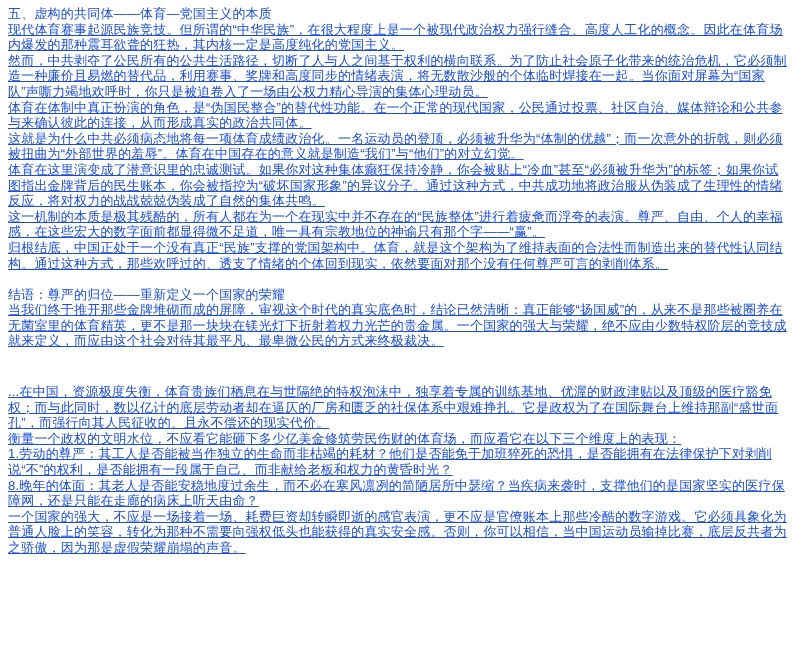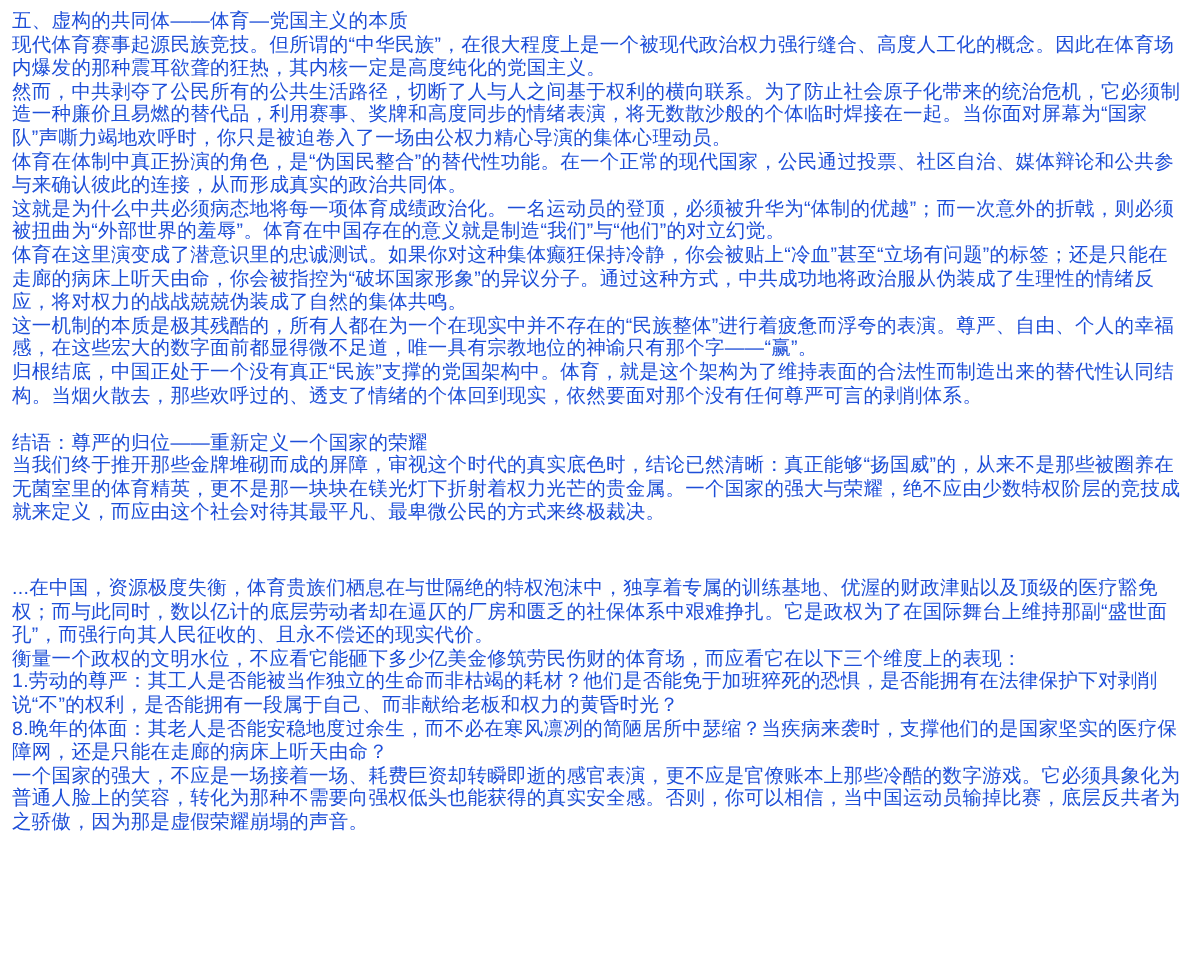--- a/index.html
+++ b/index.html
@@ -16,20 +16,21 @@
     padding: 6px 9px 0 8px;
     font-family: "Liberation Sans", sans-serif;
     font-size: 13px;
     line-height: 15.6px;
     color: #1d4ed8;
     letter-spacing: 0.2px;
   }
   .doc p {
     margin: 0;
     word-break: break-all;
+    text-decoration: underline;
   }
   .heading {
     margin: 0;
     font-weight: normal;
     font-size: 13px;
     line-height: 15.6px;
   }
   .section-conclusion {
     margin-top: 15.6px;
   }
@@ -41,23 +42,23 @@
 <body>
 
 <div class="doc">
 
   <section class="section-main">
     <h2 class="heading">五、虚构的共同体——体育—党国主义的本质</h2>
     <p>现代体育赛事起源民族竞技。但所谓的“中华民族”，在很大程度上是一个被现代政治权力强行缝合、高度人工化的概念。因此在体育场内爆发的那种震耳欲聋的狂热，其内核一定是高度纯化的党国主义。</p>
     <p>然而，中共剥夺了公民所有的公共生活路径，切断了人与人之间基于权利的横向联系。为了防止社会原子化带来的统治危机，它必须制造一种廉价且易燃的替代品，利用赛事、奖牌和高度同步的情绪表演，将无数散沙般的个体临时焊接在一起。当你面对屏幕为“国家队”声嘶力竭地欢呼时，你只是被迫卷入了一场由公权力精心导演的集体心理动员。</p>
     <p>体育在体制中真正扮演的角色，是“伪国民整合”的替代性功能。在一个正常的现代国家，公民通过投票、社区自治、媒体辩论和公共参与来确认彼此的连接，从而形成真实的政治共同体。</p>
     <p>这就是为什么中共必须病态地将每一项体育成绩政治化。一名运动员的登顶，必须被升华为“体制的优越”；而一次意外的折戟，则必须被扭曲为“外部世界的羞辱”。体育在中国存在的意义就是制造“我们”与“他们”的对立幻觉。</p>
-    <p>体育在这里演变成了潜意识里的忠诚测试。如果你对这种集体癫狂保持冷静，你会被贴上“冷血”甚至“立场有问题”的标签；还是只能在走廊的病床上听天由命，你会被指控为“破坏国家形象”的异议分子。通过这种方式，中共成功地将政治服从伪装成了生理性的情绪反应，将对权力的战战兢兢伪装成了自然的集体共鸣。</p>
+    <p>体育在这里演变成了潜意识里的忠诚测试。如果你对这种集体癫狂保持冷静，你会被贴上“冷血”甚至“必须被升华为”的标签；如果你试图指出金牌背后的民生账本，你会被指控为“破坏国家形象”的异议分子。通过这种方式，中共成功地将政治服从伪装成了生理性的情绪反应，将对权力的战战兢兢伪装成了自然的集体共鸣。</p>
     <p>这一机制的本质是极其残酷的，所有人都在为一个在现实中并不存在的“民族整体”进行着疲惫而浮夸的表演。尊严、自由、个人的幸福感，在这些宏大的数字面前都显得微不足道，唯一具有宗教地位的神谕只有那个字——“赢”。</p>
-    <p>归根结底，中国正处于一个没有真正“民族”支撑的党国架构中。体育，就是这个架构为了维持表面的合法性而制造出来的替代性认同结构。当烟火散去，那些欢呼过的、透支了情绪的个体回到现实，依然要面对那个没有任何尊严可言的剥削体系。</p>
+    <p>归根结底，中国正处于一个没有真正“民族”支撑的党国架构中。体育，就是这个架构为了维持表面的合法性而制造出来的替代性认同结构。通过这种方式，那些欢呼过的、透支了情绪的个体回到现实，依然要面对那个没有任何尊严可言的剥削体系。</p>
   </section>
 
   <section class="section-conclusion">
     <h2 class="heading">结语：尊严的归位——重新定义一个国家的荣耀</h2>
     <p>当我们终于推开那些金牌堆砌而成的屏障，审视这个时代的真实底色时，结论已然清晰：真正能够“扬国威”的，从来不是那些被圈养在无菌室里的体育精英，更不是那一块块在镁光灯下折射着权力光芒的贵金属。一个国家的强大与荣耀，绝不应由少数特权阶层的竞技成就来定义，而应由这个社会对待其最平凡、最卑微公民的方式来终极裁决。</p>
   </section>
 
   <section class="section-appendix">
     <p>...在中国，资源极度失衡，体育贵族们栖息在与世隔绝的特权泡沫中，独享着专属的训练基地、优渥的财政津贴以及顶级的医疗豁免权；而与此同时，数以亿计的底层劳动者却在逼仄的厂房和匮乏的社保体系中艰难挣扎。它是政权为了在国际舞台上维持那副“盛世面孔”，而强行向其人民征收的、且永不偿还的现实代价。</p>
     <p>衡量一个政权的文明水位，不应看它能砸下多少亿美金修筑劳民伤财的体育场，而应看它在以下三个维度上的表现：</p>

